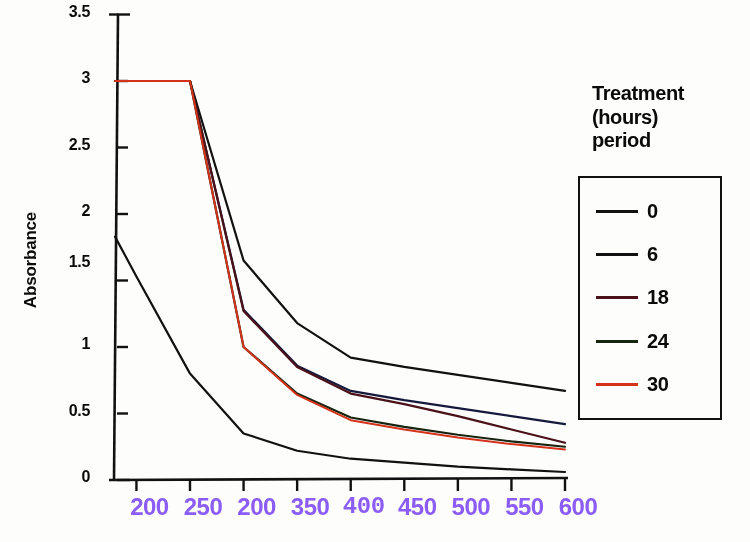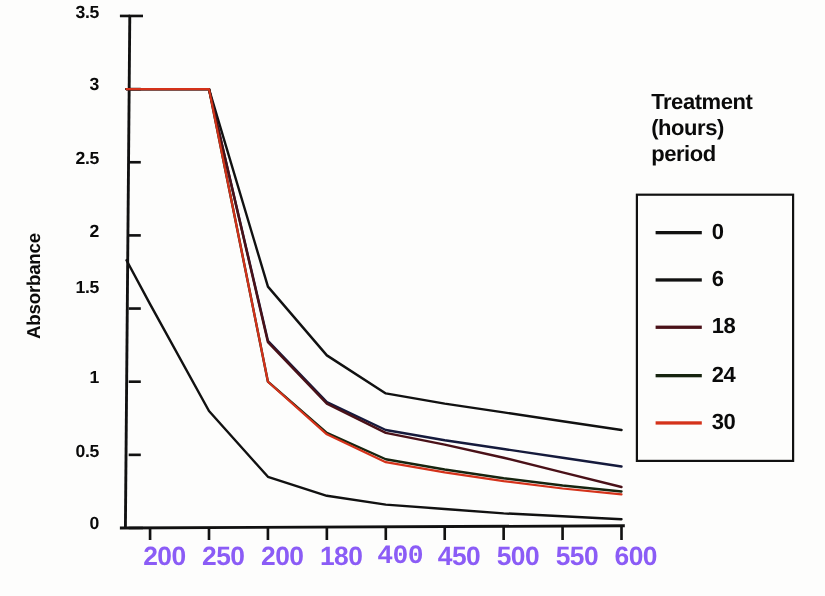--- a/index.html
+++ b/index.html
@@ -160,21 +160,21 @@
       <div class="ytick-label" style="left: 34px; top: 253px;">1.5</div>
       <div class="ytick-label" style="left: 34px; top: 202px;">2</div>
       <div class="ytick-label" style="left: 34px; top: 135.5px;">2.5</div>
       <div class="ytick-label" style="left: 34px; top: 69px;">3</div>
       <div class="ytick-label" style="left: 34px; top: 2.5px;">3.5</div>
     </div>
   <div id="xtick-labels">
       <div class="xtick-label" style="left: 121.429px; top: 493px;">200</div>
       <div class="xtick-label" style="left: 175px; top: 493px;">250</div>
       <div class="xtick-label" style="left: 228.571px; top: 493px;">200</div>
-      <div class="xtick-label" style="left: 282.143px; top: 493px;">180</div>
+      <div class="xtick-label" style="left: 282.143px; top: 493px;">350</div>
       <div class="xtick-label" style="left: 335.714px; top: 493px; font-family: Liberation Mono, monospace;">400</div>
       <div class="xtick-label" style="left: 389.286px; top: 493px;">450</div>
       <div class="xtick-label" style="left: 442.857px; top: 493px;">500</div>
       <div class="xtick-label" style="left: 496.429px; top: 493px;">550</div>
       <div class="xtick-label" style="left: 550px; top: 493px;">600</div>
     </div>
 
   <div id="legend-title">
     <div>Treatment</div>
     <div>(hours)</div>

